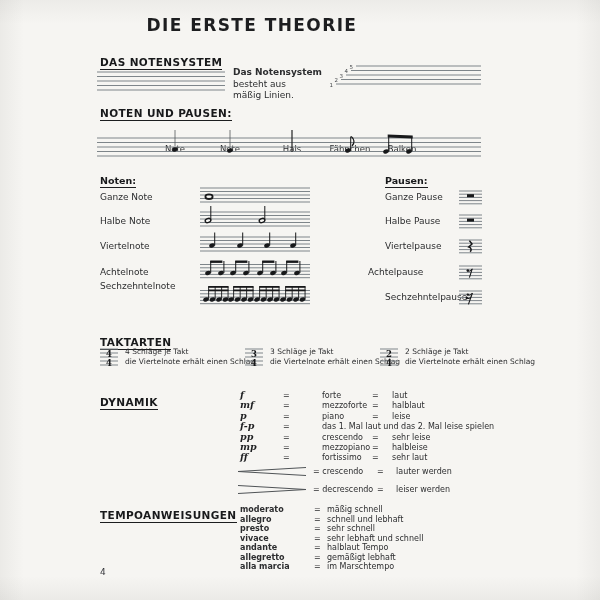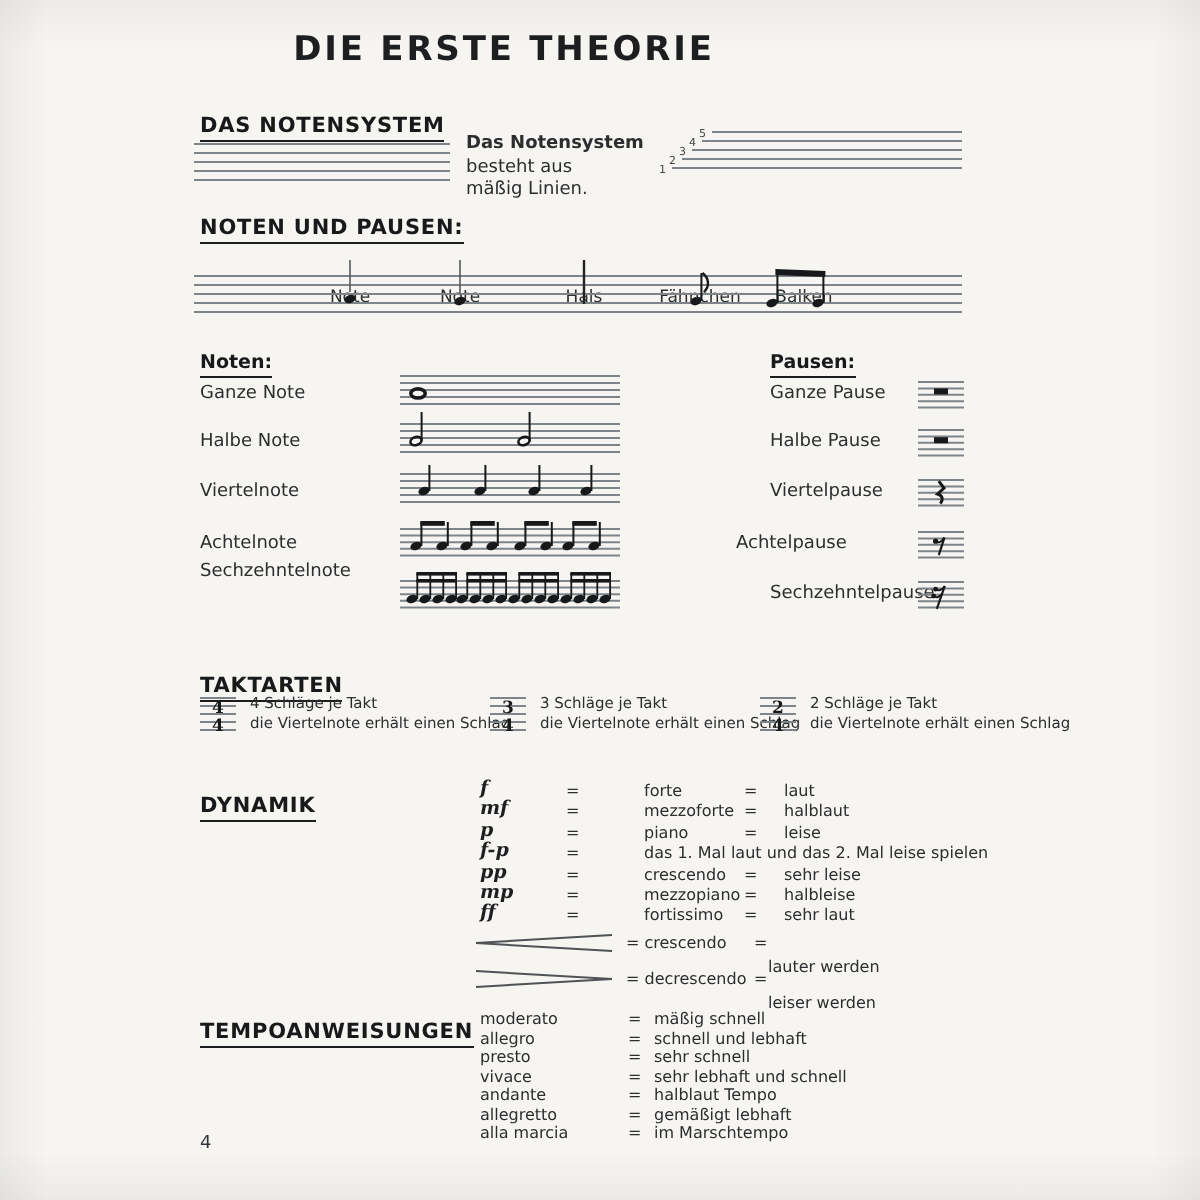--- a/index.html
+++ b/index.html
@@ -26,22 +26,22 @@
   .row-label{position:absolute;font-size:9px;color:#2c2d2f;white-space:nowrap;}
   .takt-group{position:absolute;display:flex;gap:6px;}
   .takt-text{font-size:7.5px;line-height:9.5px;color:#2c2d2f;white-space:nowrap;}
   .sig-num{font-family:"DejaVu Serif","Liberation Serif",serif;font-weight:bold;font-size:8.5px;fill:#17181a;}
   .stf-num{font-size:5.5px;fill:#44474a;}
   .dyn-row,.tmp-row{position:absolute;left:0;width:600px;height:11px;}
   .dc,.tc{position:absolute;top:0;font-size:8px;color:#2c2d2f;white-space:nowrap;}
   .dc.sym{left:240px;top:-2px;font-family:"DejaVu Serif","Liberation Serif",serif;
           font-style:italic;font-weight:bold;font-size:9.5px;color:#1d1e20;}
   .dc.eq1{left:283px;}.dc.term{left:322px;text-align:right;}.dc.eq2{left:372px;}.dc.mean{left:392px;}
-  .cres-label{left:313px;}.cres-eq{left:377px;}.cres-mean{left:384px;margin-top:12px;}
-  .tc.term{left:240px;font-weight:normal;}.tc.eq{left:314px;}.tc.mean{left:327px;}
+  .cres-label{left:313px;}.cres-eq{left:377px;}.cres-mean{left:396px;}
+  .tc.term{left:240px;font-weight:bold;}.tc.eq{left:314px;}.tc.mean{left:327px;}
   .pageno{font-size:9px;color:#34353a;}
 </style>
 </head>
 <body>
 
 <div class="page">
 
   <svg width="0" height="0" style="position:absolute" aria-hidden="true">
     <defs>
       <g id="nh">

